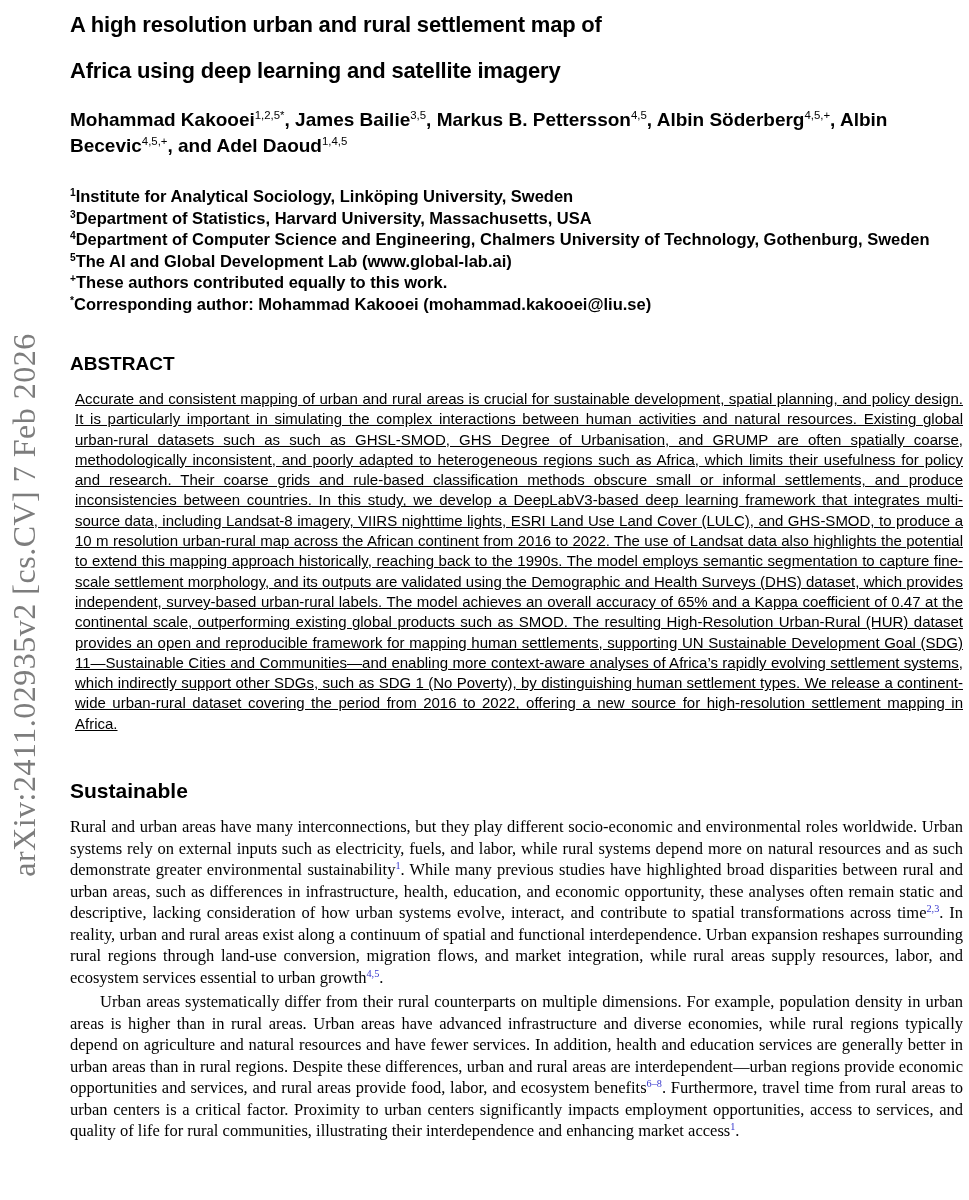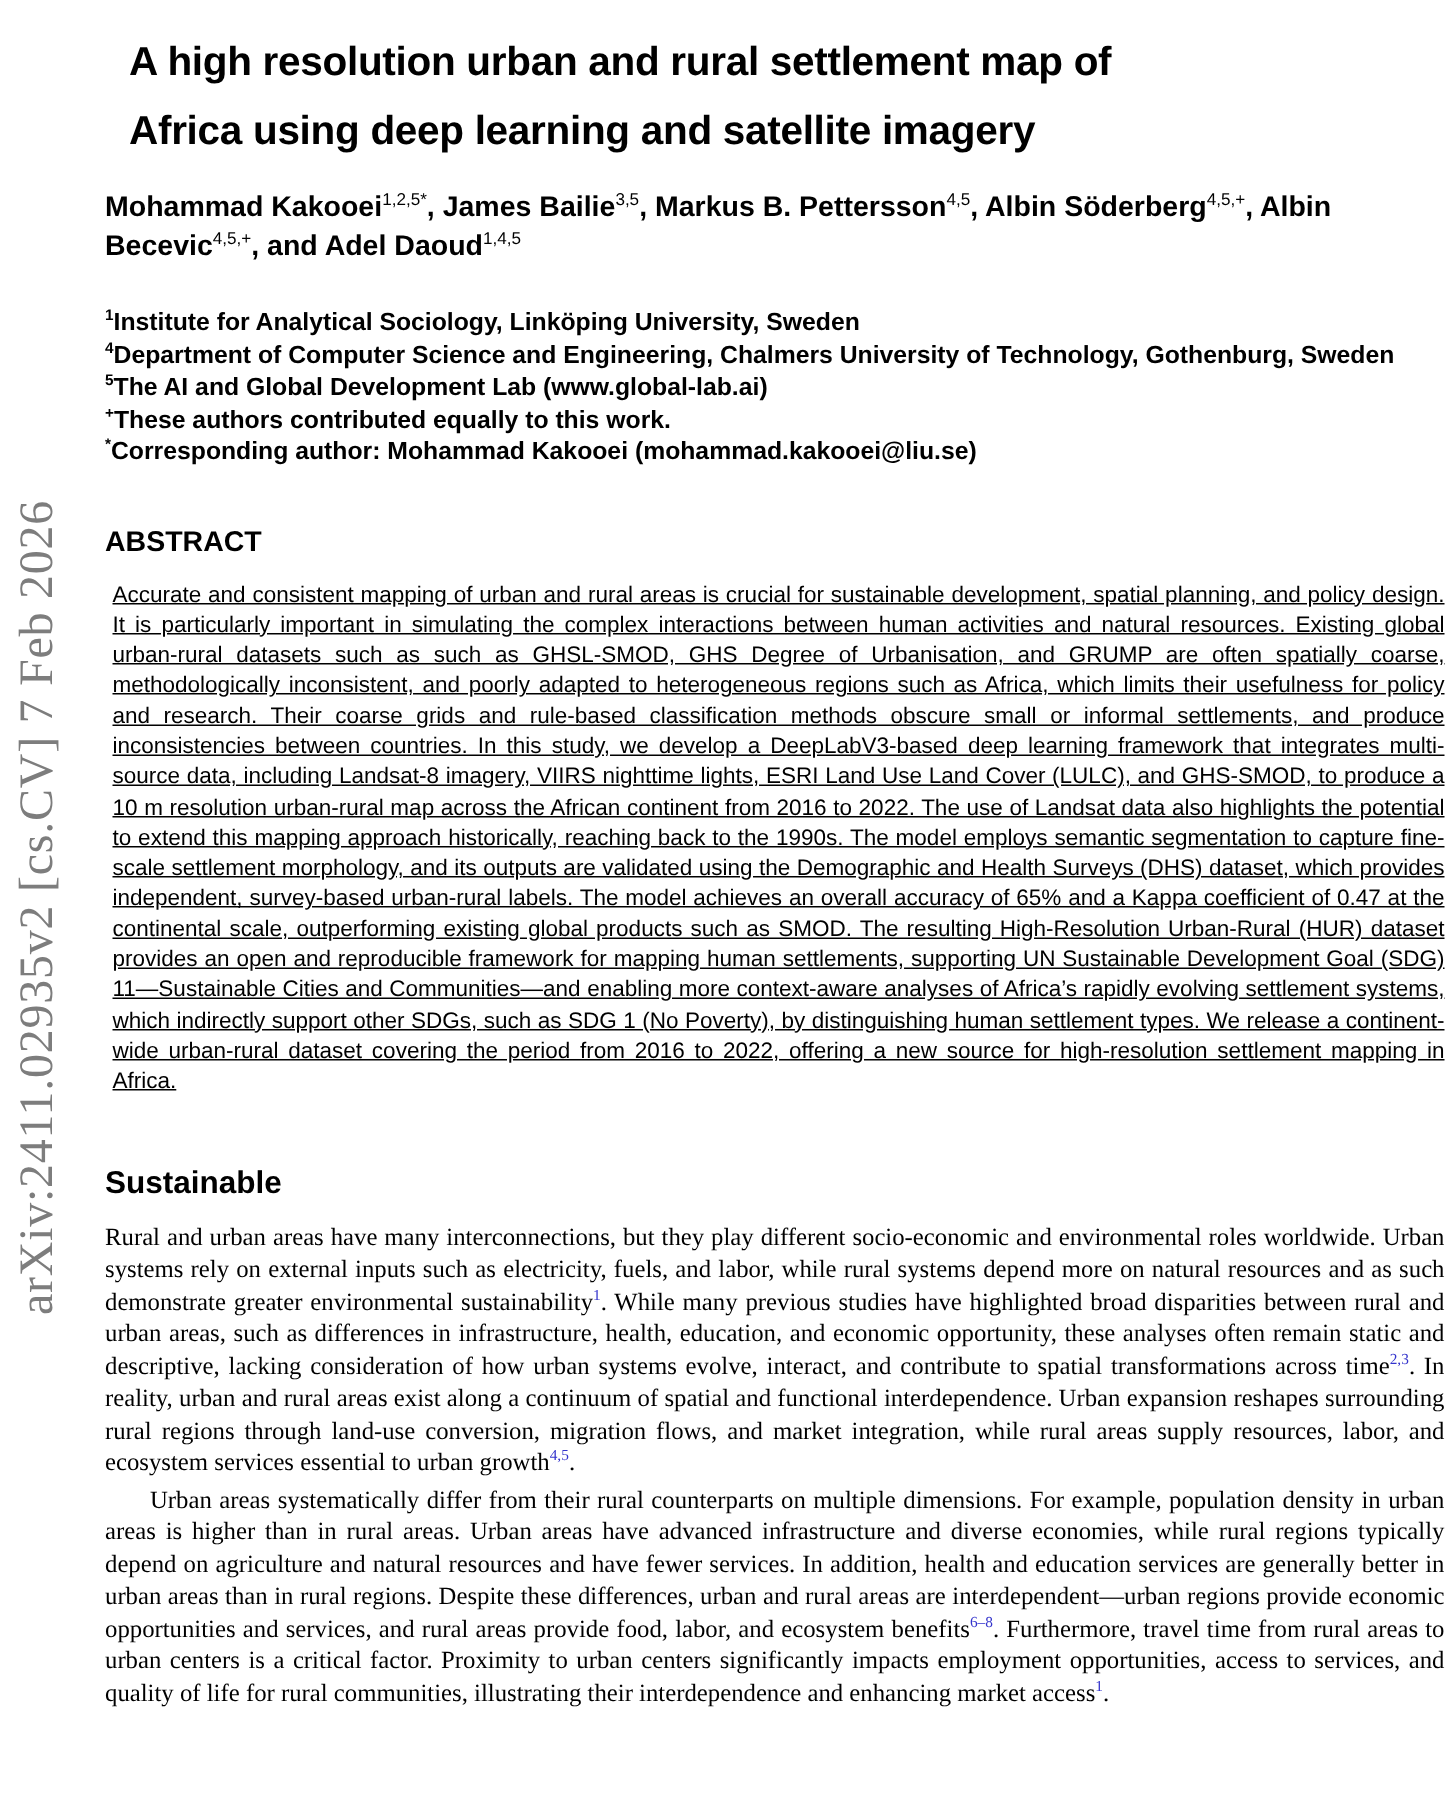--- a/index.html
+++ b/index.html
@@ -19,22 +19,22 @@
     font-family:"Liberation Serif",serif;
     font-size:32px;
     color:#7d7d7d;
     letter-spacing:0.5px;
   }
   .content{
     position:absolute;
     left:70px;right:6px;top:0;
   }
   h1.title{
-    margin:16px;padding-top:2px;
-    font-size:27px;line-height:46px;
+    margin:0;padding-top:2px;
+    font-size:22px;line-height:46px;
     font-weight:bold;
     letter-spacing:-0.2px;
   }
   .authors{
     margin-top:13px;
     font-size:19px;line-height:26px;
     font-weight:bold;
   }
   .authors sup{
     font-weight:normal;
@@ -110,20 +110,21 @@
         <span class="author"><span class="author-name">Albin Becevic</span><sup>4,5,+</sup><span>, and </span></span>
       
         <span class="author"><span class="author-name">Adel Daoud</span><sup>1,4,5</sup><span></span></span>
       </div>
 
     <ul class="affiliations">
 
         <li><sup>1</sup><span>Institute for Analytical Sociology, Linköping University, Sweden</span></li>
 
 
+        <li><sup>3</sup><span>Department of Statistics, Harvard University, Massachusetts, USA</span></li>
 
         <li><sup>4</sup><span>Department of Computer Science and Engineering, Chalmers University of Technology, Gothenburg, Sweden</span></li>
 
         <li><sup>5</sup><span>The AI and Global Development Lab (www.global-lab.ai)</span></li>
 
         <li><sup>+</sup><span>These authors contributed equally to this work.</span></li>
 
         <li><sup>*</sup><span>Corresponding author: Mohammad Kakooei (mohammad.kakooei@liu.se)</span></li>
       </ul>
 

